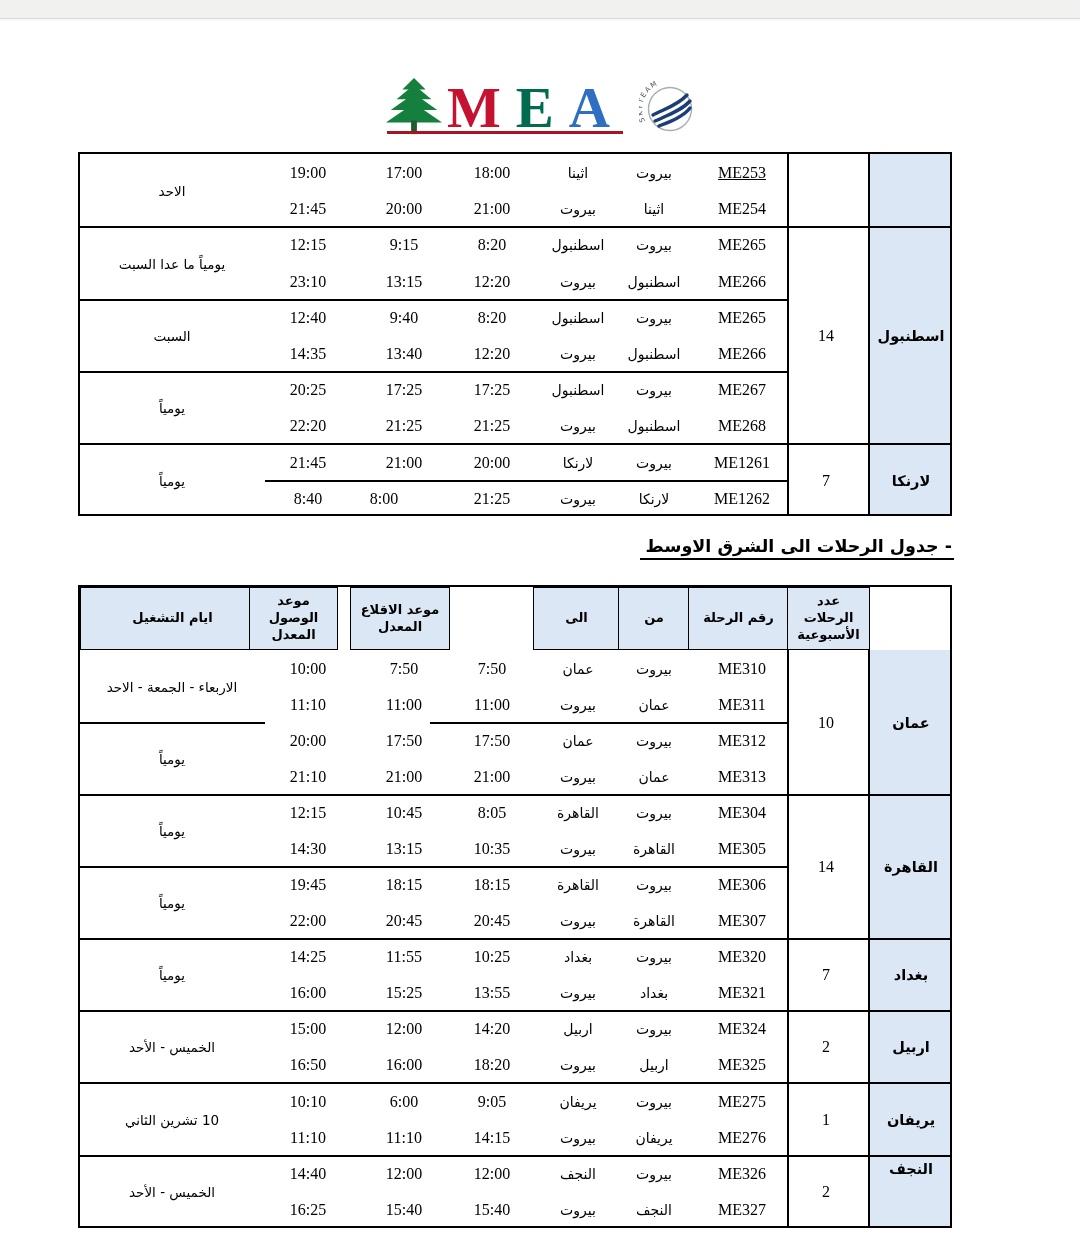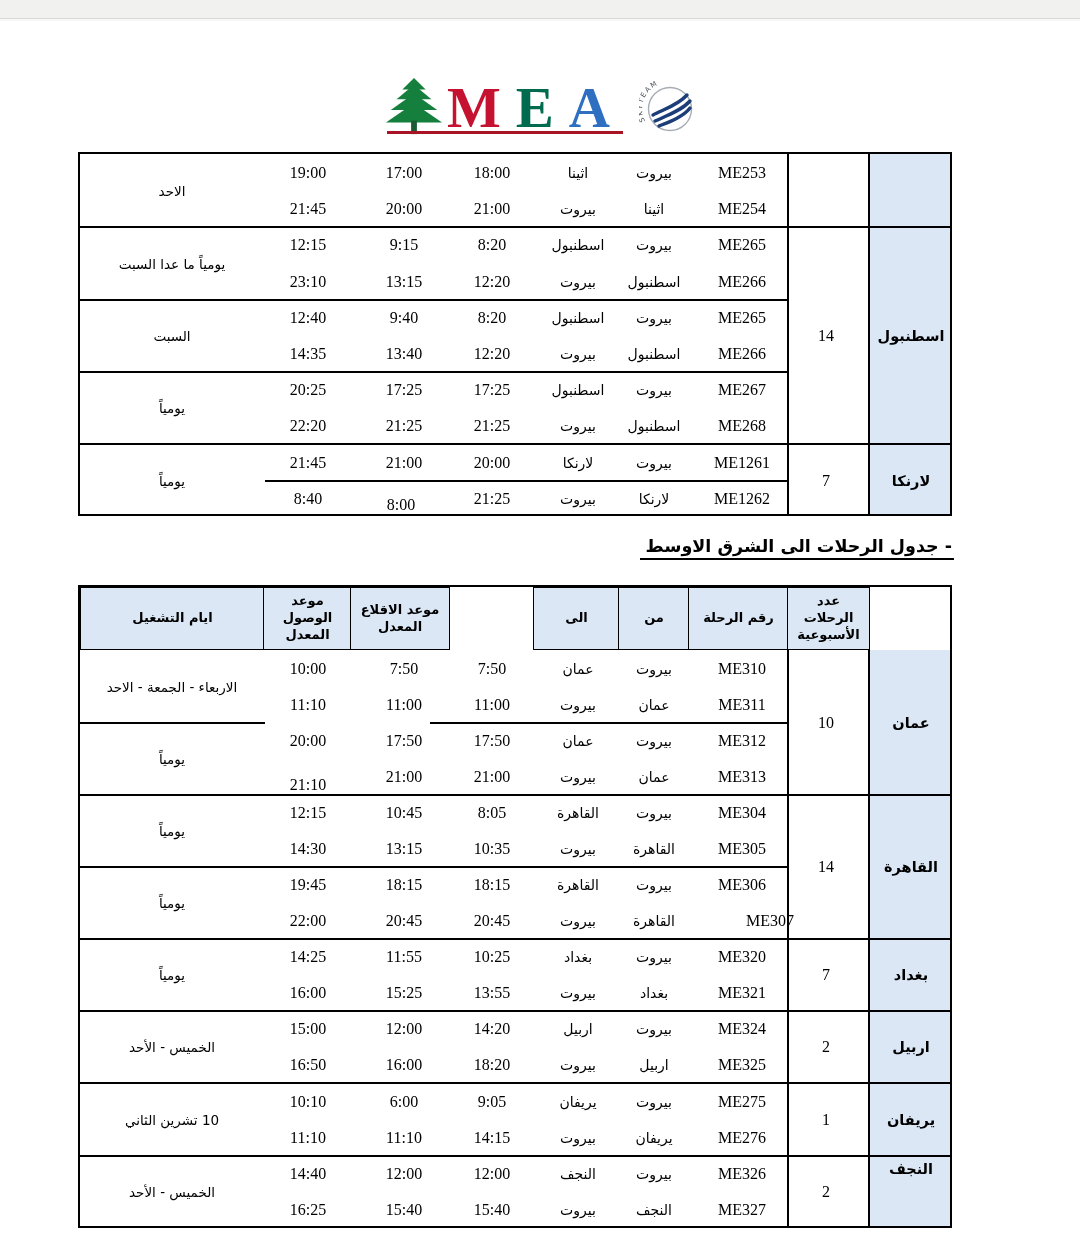--- a/index.html
+++ b/index.html
@@ -79,21 +79,21 @@
   <div id="tbl1" class="tbl" style="top:152px;height:364px;">
       <div class="bluecol" style="inset: 0px 0px 0px 788px;"></div>
       <div class="vline" style="left: 707px; top: 0px; bottom: 0px;"></div>
       <div class="vline" style="left: 788px; top: 0px; bottom: 0px;"></div>
       <div class="hline" style="left: 0px; right: 0px; top: 72px;"></div>
       <div class="hline" style="left: 0px; right: 0px; top: 289px;"></div>
       <div class="hline thin" style="left: 0px; width: 709px; top: 145px;"></div>
       <div class="hline thin" style="left: 0px; width: 709px; top: 217px;"></div>
       <div class="hline thin" style="left: 185px; width: 524px; top: 326px;"></div>
       <div class="cell t-day" style="left: 92px; top: 37px;">الاحد</div>
-      <div class="cell t-num" style="left: 662px; top: 19px;">ME253</div>
+      <div class="cell t-num" style="left: 662px; top: 19px; text-decoration: underline;">ME253</div>
       <div class="cell t-ar" style="left: 574px; top: 19px;">بيروت</div>
       <div class="cell t-ar" style="left: 498px; top: 19px;">اثينا</div>
       <div class="cell t-num" style="left: 412px; top: 19px;">18:00</div>
       <div class="cell t-num" style="left: 324px; top: 19px;">17:00</div>
       <div class="cell t-num" style="left: 228px; top: 19px;">19:00</div>
       <div class="cell t-num" style="left: 662px; top: 55px;">ME254</div>
       <div class="cell t-ar" style="left: 574px; top: 55px;">اثينا</div>
       <div class="cell t-ar" style="left: 498px; top: 55px;">بيروت</div>
       <div class="cell t-num" style="left: 412px; top: 55px;">21:00</div>
       <div class="cell t-num" style="left: 324px; top: 55px;">20:00</div>
@@ -145,29 +145,29 @@
       <div class="cell t-num" style="left: 662px; top: 309px;">ME1261</div>
       <div class="cell t-ar" style="left: 574px; top: 309px;">بيروت</div>
       <div class="cell t-ar" style="left: 498px; top: 309px;">لارنكا</div>
       <div class="cell t-num" style="left: 412px; top: 309px;">20:00</div>
       <div class="cell t-num" style="left: 324px; top: 309px;">21:00</div>
       <div class="cell t-num" style="left: 228px; top: 309px;">21:45</div>
       <div class="cell t-num" style="left: 662px; top: 345px;">ME1262</div>
       <div class="cell t-ar" style="left: 574px; top: 345px;">لارنكا</div>
       <div class="cell t-ar" style="left: 498px; top: 345px;">بيروت</div>
       <div class="cell t-num" style="left: 412px; top: 345px;">21:25</div>
-      <div class="cell t-num" style="left: 321px; top: 345px; margin-top: 6px;">8:00</div>
+      <div class="cell t-num" style="left: 304px; top: 345px;">8:00</div>
       <div class="cell t-num" style="left: 228px; top: 345px;">8:40</div>
     </div>
   <div id="tbl2" class="tbl" style="top:585px;height:643px;">
       <div class="bluecol" style="inset: 63px 0px 0px 788px;"></div>
       <div class="vline" style="left: 707px; top: 63px; bottom: 0px;"></div>
       <div class="vline" style="left: 788px; top: 63px; bottom: 0px;"></div>
       <div class="hdr-cell" style="left: 0px; width: 185px; height: 63px;">ايام التشغيل</div>
-      <div class="hdr-cell" style="left: 183px; width: 89px; height: 63px;">موعد الوصول المعدل</div>
+      <div class="hdr-cell" style="left: 169px; width: 89px; height: 63px;">موعد الوصول المعدل</div>
       <div class="hdr-cell" style="left: 270px; width: 100px; height: 63px;">موعد الاقلاع المعدل</div>
       <div class="hdr-cell" style="left: 453px; width: 87px; height: 63px;">الى</div>
       <div class="hdr-cell" style="left: 538px; width: 72px; height: 63px;">من</div>
       <div class="hdr-cell" style="left: 608px; width: 101px; height: 63px;">رقم الرحلة</div>
       <div class="hdr-cell" style="left: 707px; width: 83px; height: 63px;">عدد الرحلات الأسبوعية</div>
       <div class="hline" style="left: 0px; right: 0px; top: 207px;"></div>
       <div class="hline" style="left: 0px; right: 0px; top: 351px;"></div>
       <div class="hline" style="left: 0px; right: 0px; top: 423px;"></div>
       <div class="hline" style="left: 0px; right: 0px; top: 495px;"></div>
       <div class="hline" style="left: 0px; right: 0px; top: 568px;"></div>
@@ -194,21 +194,21 @@
       <div class="cell t-ar" style="left: 574px; top: 154px;">بيروت</div>
       <div class="cell t-ar" style="left: 498px; top: 154px;">عمان</div>
       <div class="cell t-num" style="left: 412px; top: 154px;">17:50</div>
       <div class="cell t-num" style="left: 324px; top: 154px;">17:50</div>
       <div class="cell t-num" style="left: 228px; top: 154px;">20:00</div>
       <div class="cell t-num" style="left: 662px; top: 190px;">ME313</div>
       <div class="cell t-ar" style="left: 574px; top: 190px;">عمان</div>
       <div class="cell t-ar" style="left: 498px; top: 190px;">بيروت</div>
       <div class="cell t-num" style="left: 412px; top: 190px;">21:00</div>
       <div class="cell t-num" style="left: 324px; top: 190px;">21:00</div>
-      <div class="cell t-num" style="left: 228px; top: 198px;">21:10</div>
+      <div class="cell t-num" style="left: 228px; top: 190px;">21:10</div>
       <div class="cell t-dest" style="left: 831px; top: 280px;">القاهرة</div>
       <div class="cell t-num" style="left: 746px; top: 280px;">14</div>
       <div class="cell t-day" style="left: 92px; top: 244px;">يومياً</div>
       <div class="cell t-num" style="left: 662px; top: 226px;">ME304</div>
       <div class="cell t-ar" style="left: 574px; top: 226px;">بيروت</div>
       <div class="cell t-ar" style="left: 498px; top: 226px;">القاهرة</div>
       <div class="cell t-num" style="left: 412px; top: 226px;">8:05</div>
       <div class="cell t-num" style="left: 324px; top: 226px;">10:45</div>
       <div class="cell t-num" style="left: 228px; top: 226px;">12:15</div>
       <div class="cell t-num" style="left: 662px; top: 262px;">ME305</div>
@@ -217,21 +217,21 @@
       <div class="cell t-num" style="left: 412px; top: 262px;">10:35</div>
       <div class="cell t-num" style="left: 324px; top: 262px;">13:15</div>
       <div class="cell t-num" style="left: 228px; top: 262px;">14:30</div>
       <div class="cell t-day" style="left: 92px; top: 316px;">يومياً</div>
       <div class="cell t-num" style="left: 662px; top: 298px;">ME306</div>
       <div class="cell t-ar" style="left: 574px; top: 298px;">بيروت</div>
       <div class="cell t-ar" style="left: 498px; top: 298px;">القاهرة</div>
       <div class="cell t-num" style="left: 412px; top: 298px;">18:15</div>
       <div class="cell t-num" style="left: 324px; top: 298px;">18:15</div>
       <div class="cell t-num" style="left: 228px; top: 298px;">19:45</div>
-      <div class="cell t-num" style="left: 690px; top: 334px;">ME307</div>
+      <div class="cell t-num" style="left: 662px; top: 334px;">ME307</div>
       <div class="cell t-ar" style="left: 574px; top: 334px;">القاهرة</div>
       <div class="cell t-ar" style="left: 498px; top: 334px;">بيروت</div>
       <div class="cell t-num" style="left: 412px; top: 334px;">20:45</div>
       <div class="cell t-num" style="left: 324px; top: 334px;">20:45</div>
       <div class="cell t-num" style="left: 228px; top: 334px;">22:00</div>
       <div class="cell t-dest" style="left: 831px; top: 388px;">بغداد</div>
       <div class="cell t-num" style="left: 746px; top: 388px;">7</div>
       <div class="cell t-day" style="left: 92px; top: 388px;">يومياً</div>
       <div class="cell t-num" style="left: 662px; top: 370px;">ME320</div>
       <div class="cell t-ar" style="left: 574px; top: 370px;">بيروت</div>

